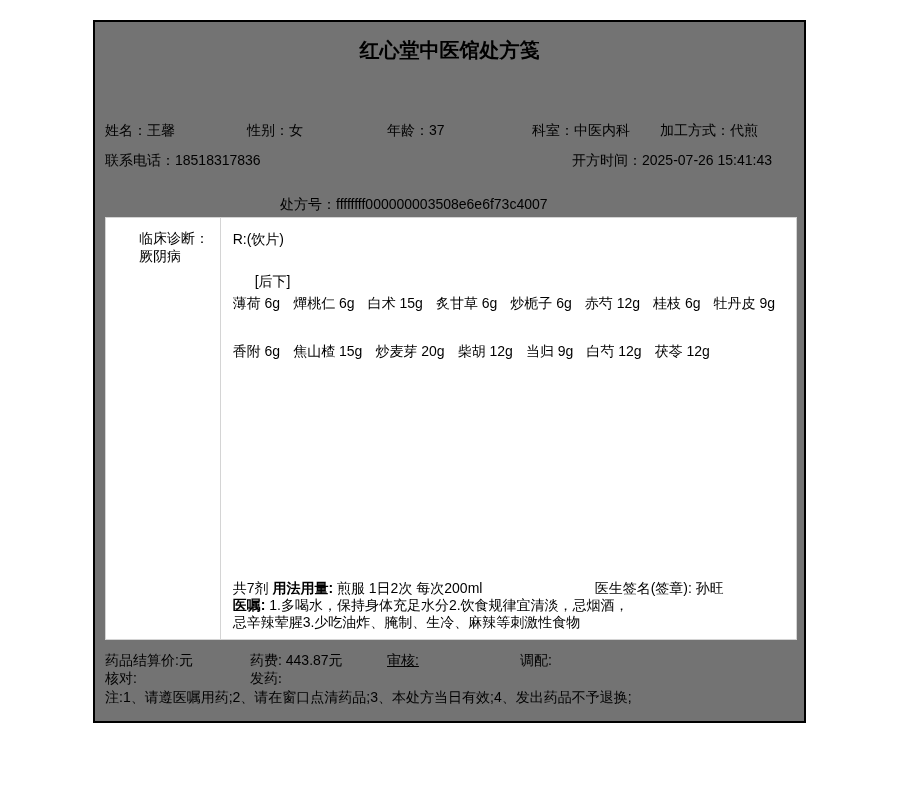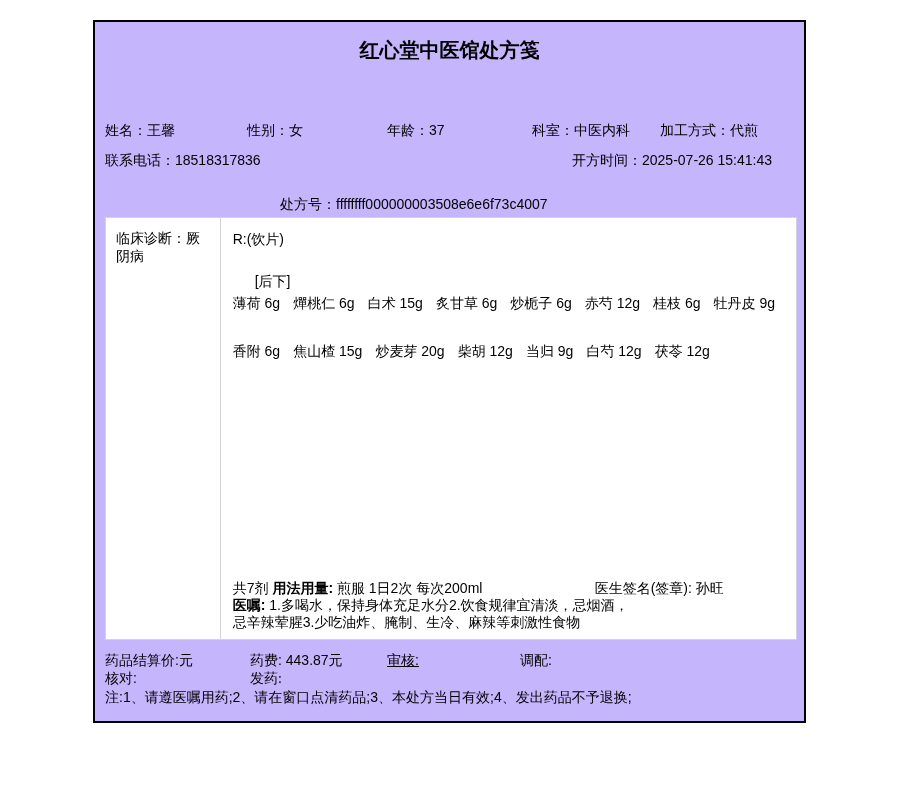--- a/index.html
+++ b/index.html
@@ -1,28 +1,28 @@
 <!DOCTYPE html>
 <html><head>
 <meta charset="utf-8">
 <style>
   * { margin:0; padding:0; box-sizing:border-box; }
   html,body { width:900px; height:800px; background:#ffffff; color:#000;
     font-family:"Liberation Sans","DejaVu Sans",sans-serif; font-size:14px; }
   .sheet { position:absolute; left:93px; top:20px; width:713px; height:703px;
-    border:2px solid #000; background:#c4b5fd; }
+    border:2px solid #000; background:#737373; }
   .title { text-align:center; margin-top:16px; font-size:20px; line-height:24px; font-weight:bold; }
   .info-row { position:relative; height:30px; }
   .info-row.r1 { margin-top:60px; }
   .f { position:absolute; top:0; white-space:nowrap; }
   .r1 .p0 { left:10px; }  .r1 .p1 { left:152px; } .r1 .p2 { left:292px; }
   .r1 .p3 { left:437px; } .r1 .p4 { left:565px; }
   .r2 .p0 { left:10px; }  .r2 .p1 { left:185px;margin-top:44px; } .r2 .p2 { left:477px; }
   .rx-table { position:absolute; left:10px; top:195px; width:692px; height:423px;
-    border:1px solid #d4d4d4; display:flex; background:#fff; }
+    border:1px solid #d4d4d4; display:flex; background:#fff;padding-left:23px; }
   .diag-cell { width:149px; border-right:1px solid #d4d4d4; padding:12px 8px 0 10px; }
   .rx-cell { flex:1; position:relative; padding:10px 8px 0 12px; }
   .rx-header { line-height:22px; }
   .rx-tag { line-height:22px; margin-top:20px; margin-left:22px; }
   .herb-line { line-height:22px; white-space:nowrap; }
   .herb-line.l2 { margin-top:26px; }
   .herb { margin-right:13px; }
   .rx-bottom { position:absolute; left:12px; right:8px; bottom:8px; line-height:17px; }
   .usage-row { position:relative; }
   .sig { position:absolute; left:362px; top:0; white-space:nowrap; }

